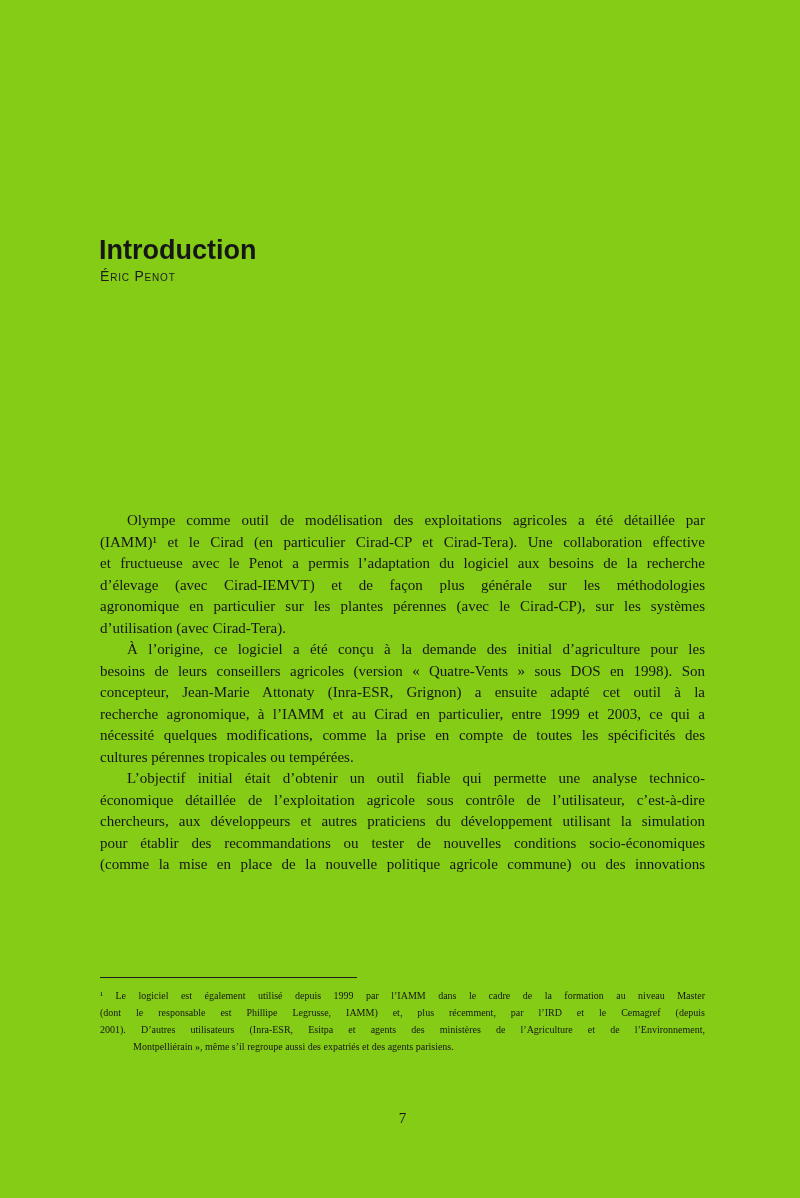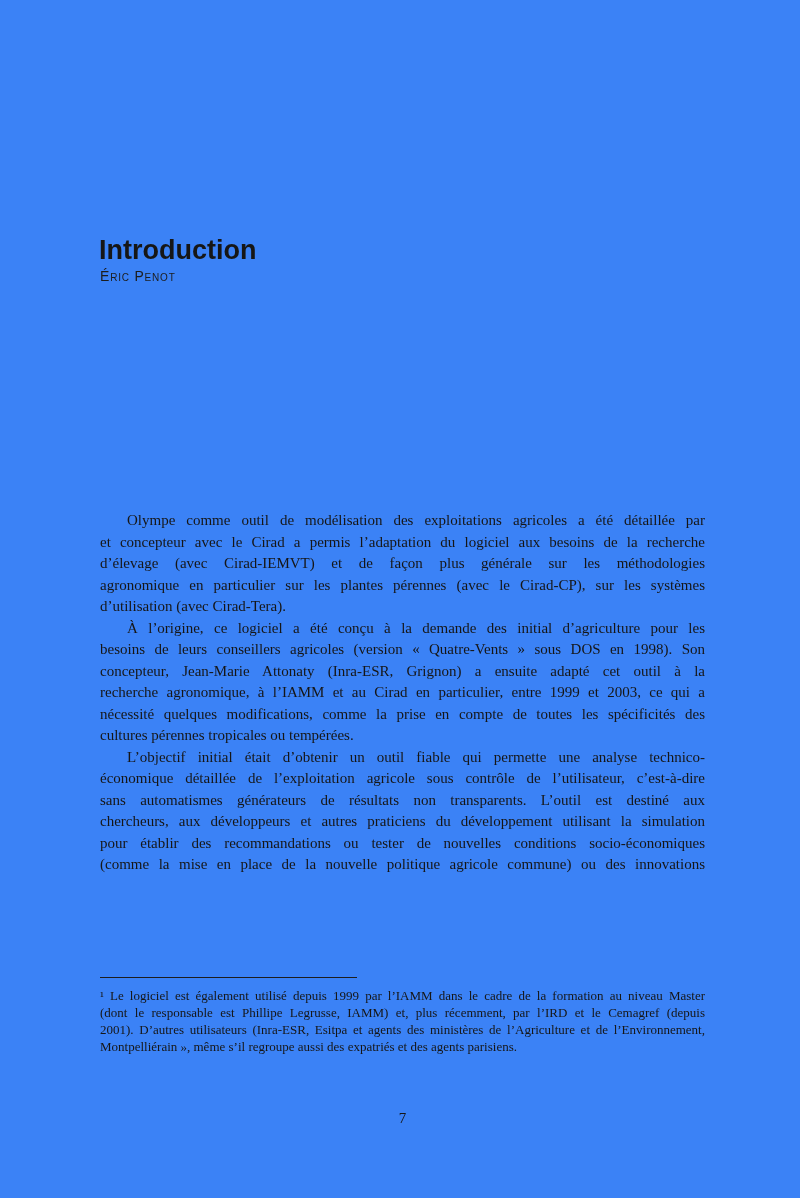--- a/index.html
+++ b/index.html
@@ -1,20 +1,20 @@
 <!DOCTYPE html>
 <html><head>
 <meta charset="utf-8">
 <style>
   html, body { margin: 0; padding: 0; background: #ffffff; }
   .page {
     position: relative;
     width: 800px;
     height: 1198px;
-    background: #3b82f6;
+    background: #84cc16;
     color: #1a1a1a;
     overflow: hidden;
   }
   .chapter-title {
     position: absolute;
     left: 99px;
     top: 217px;
     font-family: "Liberation Sans", sans-serif;
     font-weight: 700;
     font-size: 27px;
@@ -64,35 +64,36 @@
     width: 257px;
     height: 0;
     border-top: 1.5px solid #1d1d1d;
   }
   .footnote {
     position: absolute;
     left: 100px;
     top: 987px;
     width: 605px;
     font-family: "Liberation Serif", serif;
-    font-size: 13px;
+    font-size: 10px;
     line-height: 17px;
     color: #161616;
   }
   .fln {
     text-align: justify;
     -moz-text-align-last: justify;
     text-align-last: justify;
     height: 17px;
     white-space: nowrap;
   }
   .fln.last {
     text-align-last: left;
     -moz-text-align-last: left;
     text-align: left;
+    margin-left: 33px;
   }
   .page-number {
     position: absolute;
     left: 100px;
     top: 1110px;
     width: 605px;
     text-align: center;
     font-family: "Liberation Serif", serif;
     font-size: 15px;
     color: #161616;
@@ -103,37 +104,37 @@
 
 <div class="page">
 
   <h1 class="chapter-title">Introduction</h1>
 
   <div class="author">Éric Penot</div>
 
   <div class="body-text">
     <div>
       <div class="ln first">Olympe comme outil de modélisation des exploitations agricoles a été détaillée par</div>
-      <div class="ln">et concepteur avec le Cirad a permis l’adaptation du logiciel aux besoins de la recherche</div>
+      <div class="ln">(IAMM)¹ et le Cirad (en particulier Cirad-CP et Cirad-Tera). Une collaboration effective</div>
+      <div class="ln">et fructueuse avec le Penot a permis l’adaptation du logiciel aux besoins de la recherche</div>
       <div class="ln">d’élevage (avec Cirad-IEMVT) et de façon plus générale sur les méthodologies</div>
       <div class="ln">agronomique en particulier sur les plantes pérennes (avec le Cirad-CP), sur les systèmes</div>
       <div class="ln last">d’utilisation (avec Cirad-Tera).</div>
     </div>
     <div>
       <div class="ln first">À l’origine, ce logiciel a été conçu à la demande des initial d’agriculture pour les</div>
       <div class="ln">besoins de leurs conseillers agricoles (version « Quatre-Vents » sous DOS en 1998). Son</div>
       <div class="ln">concepteur, Jean-Marie Attonaty (Inra-ESR, Grignon) a ensuite adapté cet outil à la</div>
       <div class="ln">recherche agronomique, à l’IAMM et au Cirad en particulier, entre 1999 et 2003, ce qui a</div>
       <div class="ln">nécessité quelques modifications, comme la prise en compte de toutes les spécificités des</div>
       <div class="ln last">cultures pérennes tropicales ou tempérées.</div>
     </div>
     <div>
       <div class="ln first">L’objectif initial était d’obtenir un outil fiable qui permette une analyse technico-</div>
       <div class="ln">économique détaillée de l’exploitation agricole sous contrôle de l’utilisateur, c’est-à-dire</div>
-      <div class="ln">sans automatismes générateurs de résultats non transparents. L’outil est destiné aux</div>
       <div class="ln">chercheurs, aux développeurs et autres praticiens du développement utilisant la simulation</div>
       <div class="ln">pour établir des recommandations ou tester de nouvelles conditions socio-économiques</div>
       <div class="ln">(comme la mise en place de la nouvelle politique agricole commune) ou des innovations</div>
     </div>
   </div>
 
   <div class="footnote-rule"></div>
 
   <div class="footnote">
     <div class="fln">¹ Le logiciel est également utilisé depuis 1999 par l’IAMM dans le cadre de la formation au niveau Master</div>

